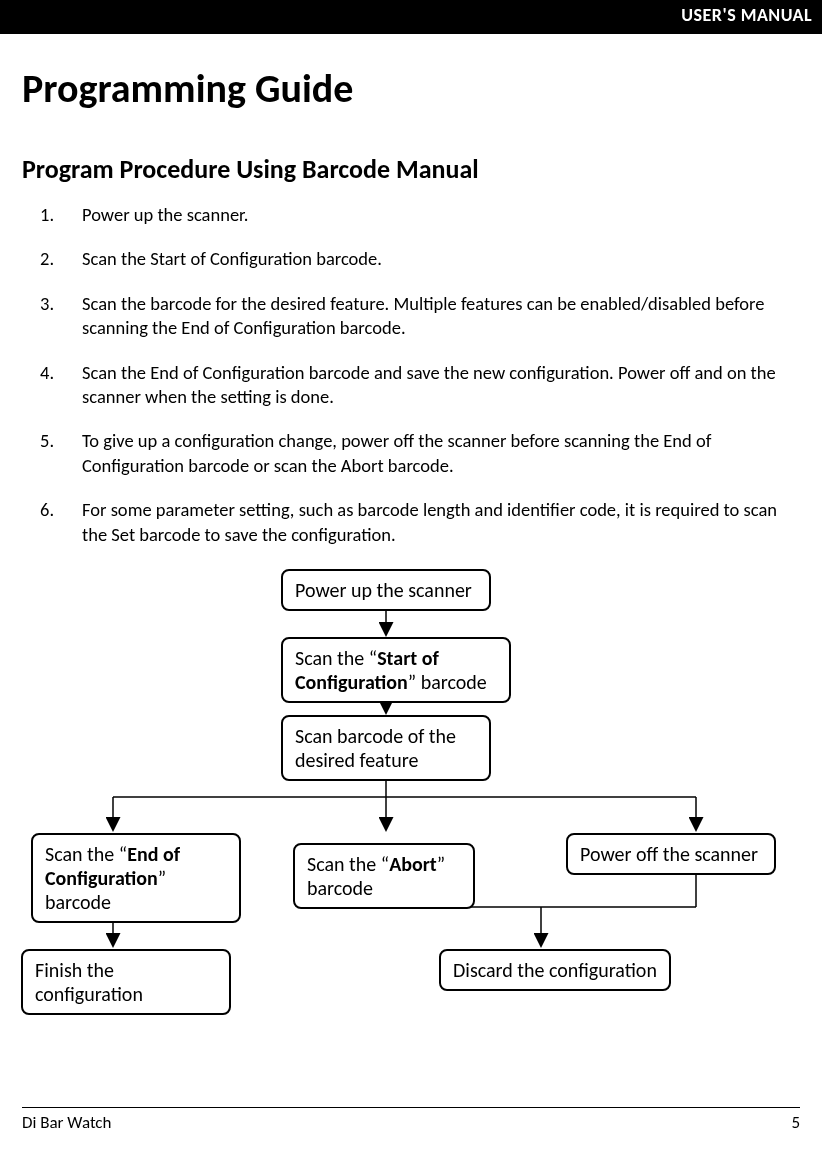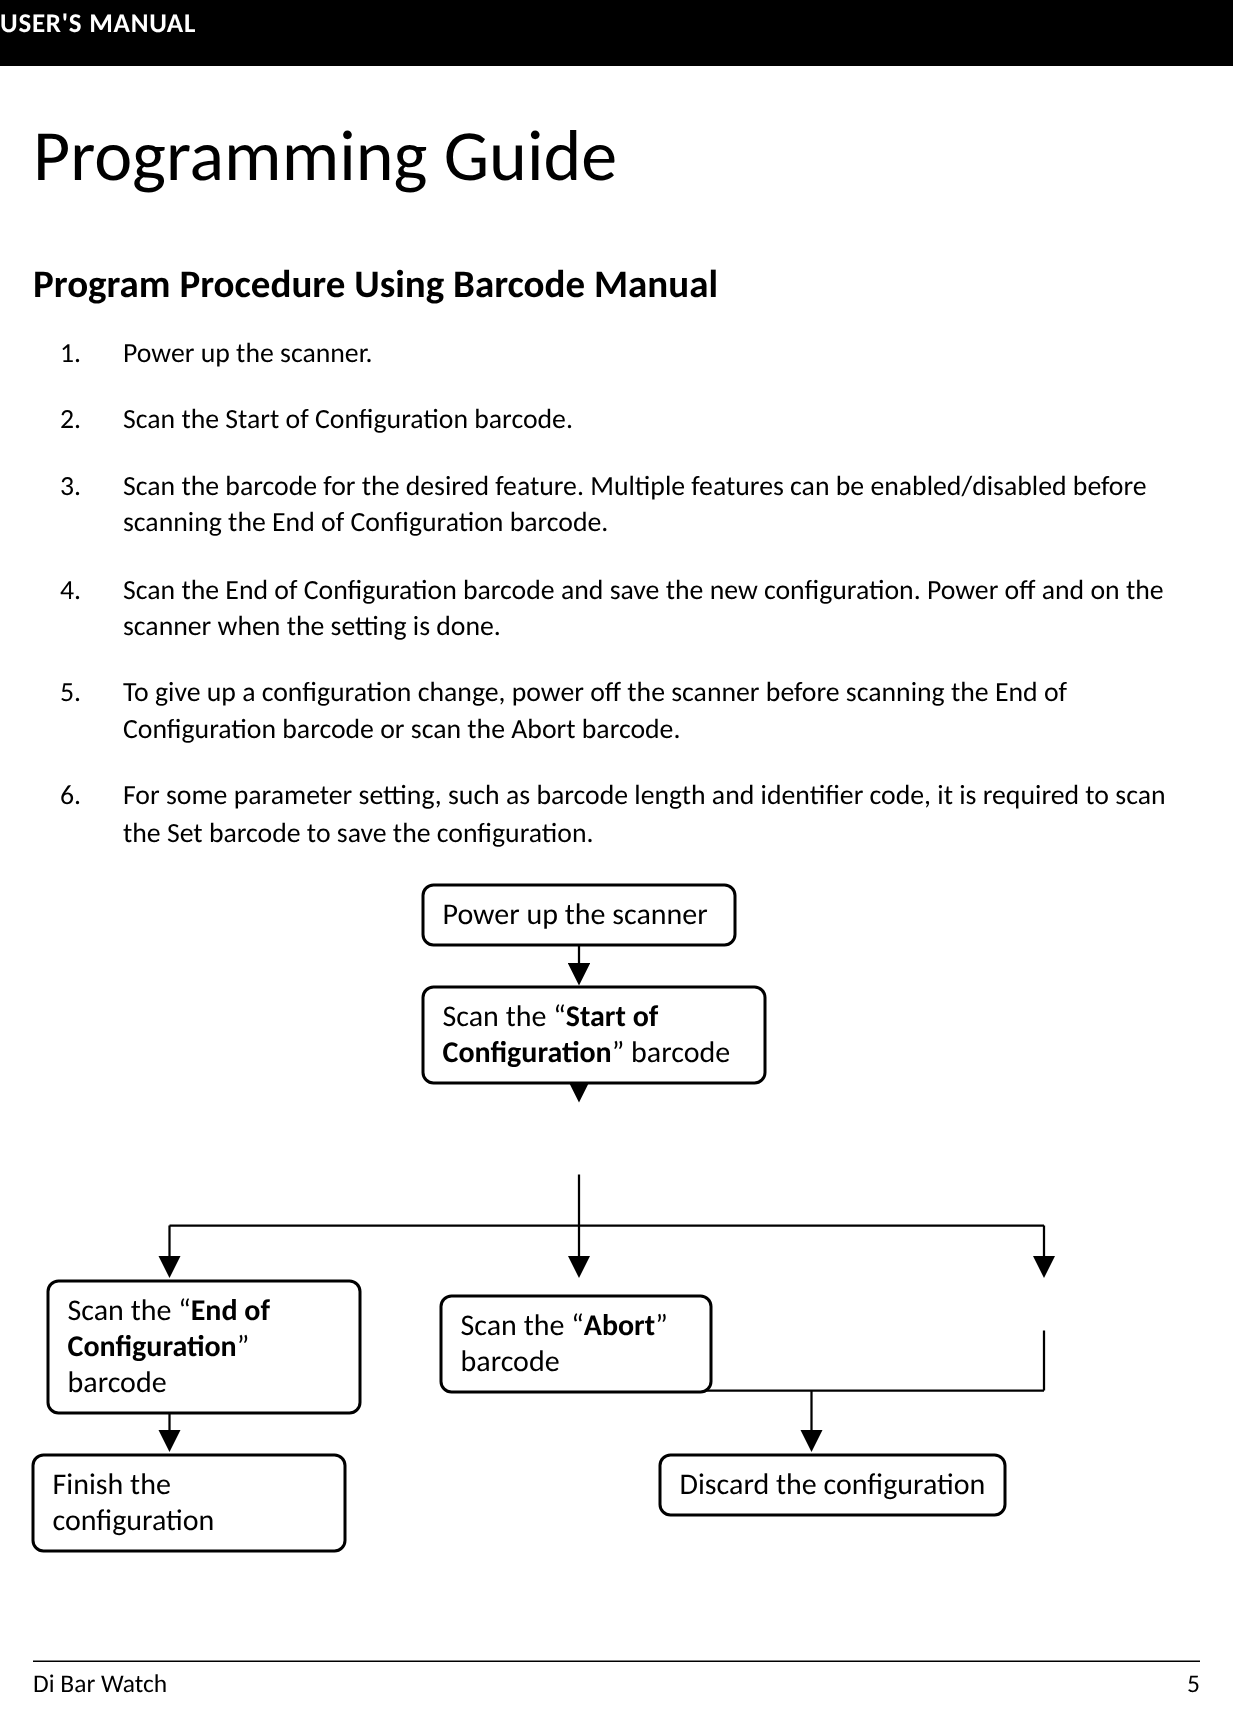--- a/index.html
+++ b/index.html
@@ -7,33 +7,33 @@
     width: 822px;
     height: 1149px;
     font-family: Calibri, "Segoe UI", Arial, sans-serif;
     color: #000;
     background: #fff;
     position: relative;
   }
   .header-bar {
     background: #000;
     color: #fff;
-    text-align: left;
-    padding: 4px 10px 18px 0;
+    text-align: right;
+    padding: 4px 10px 8px 0;
     font-size: 18px;
     font-weight: bold;
     font-variant: small-caps;
     letter-spacing: 0.5px;
   }
   .content {
     padding: 20px 22px 0 22px;
   }
   h1.title {
-    font-size: 48px;
-    font-weight: normal;
+    font-size: 40px;
+    font-weight: bold;
     margin: 10px 0 40px 0;
   }
   h2.section {
     font-size: 26px;
     font-weight: bold;
     margin: 14px 0 18px 0;
   }
   ol.steps {
     list-style: none;
     padding-left: 18px;
@@ -148,25 +148,31 @@
       <line x1="355" y1="340" x2="665" y2="340" stroke="#000" stroke-width="1.5"></line>
       <line x1="510" y1="340" x2="510" y2="378" stroke="#000" stroke-width="1.5" marker-end="url(#ah)"></line>
     </svg>
 
     <div class="box" style="left:250px; top:2px; width:210px;">
       <span>Power up the scanner</span>
     </div>
     <div class="box" style="left:250px; top:70px; width:230px;">
       <span>Scan the “</span><b>Start of Configuration</b><span>” barcode</span>
     </div>
+    <div class="box" style="left:250px; top:148px; width:210px;">
+      <span>Scan barcode of the desired feature</span>
+    </div>
     <div class="box" style="left:-10px; top:266px; width:210px;margin-left:10px;">
       <span>Scan the “</span><b>End of Configuration</b><span>” barcode</span>
     </div>
     <div class="box" style="left:262px; top:276px; width:182px;">
       <span>Scan the “</span><b>Abort</b><span>” barcode</span>
+    </div>
+    <div class="box" style="left:535px; top:266px; width:210px;">
+      <span>Power off the scanner</span>
     </div>
     <div class="box" style="left:-10px; top:382px; width:210px;">
       <span>Finish the configuration</span>
     </div>
     <div class="box" style="left:408px; top:382px; width:232px;">
       <span>Discard the configuration</span>
     </div>
   </div>
 </div>
 

